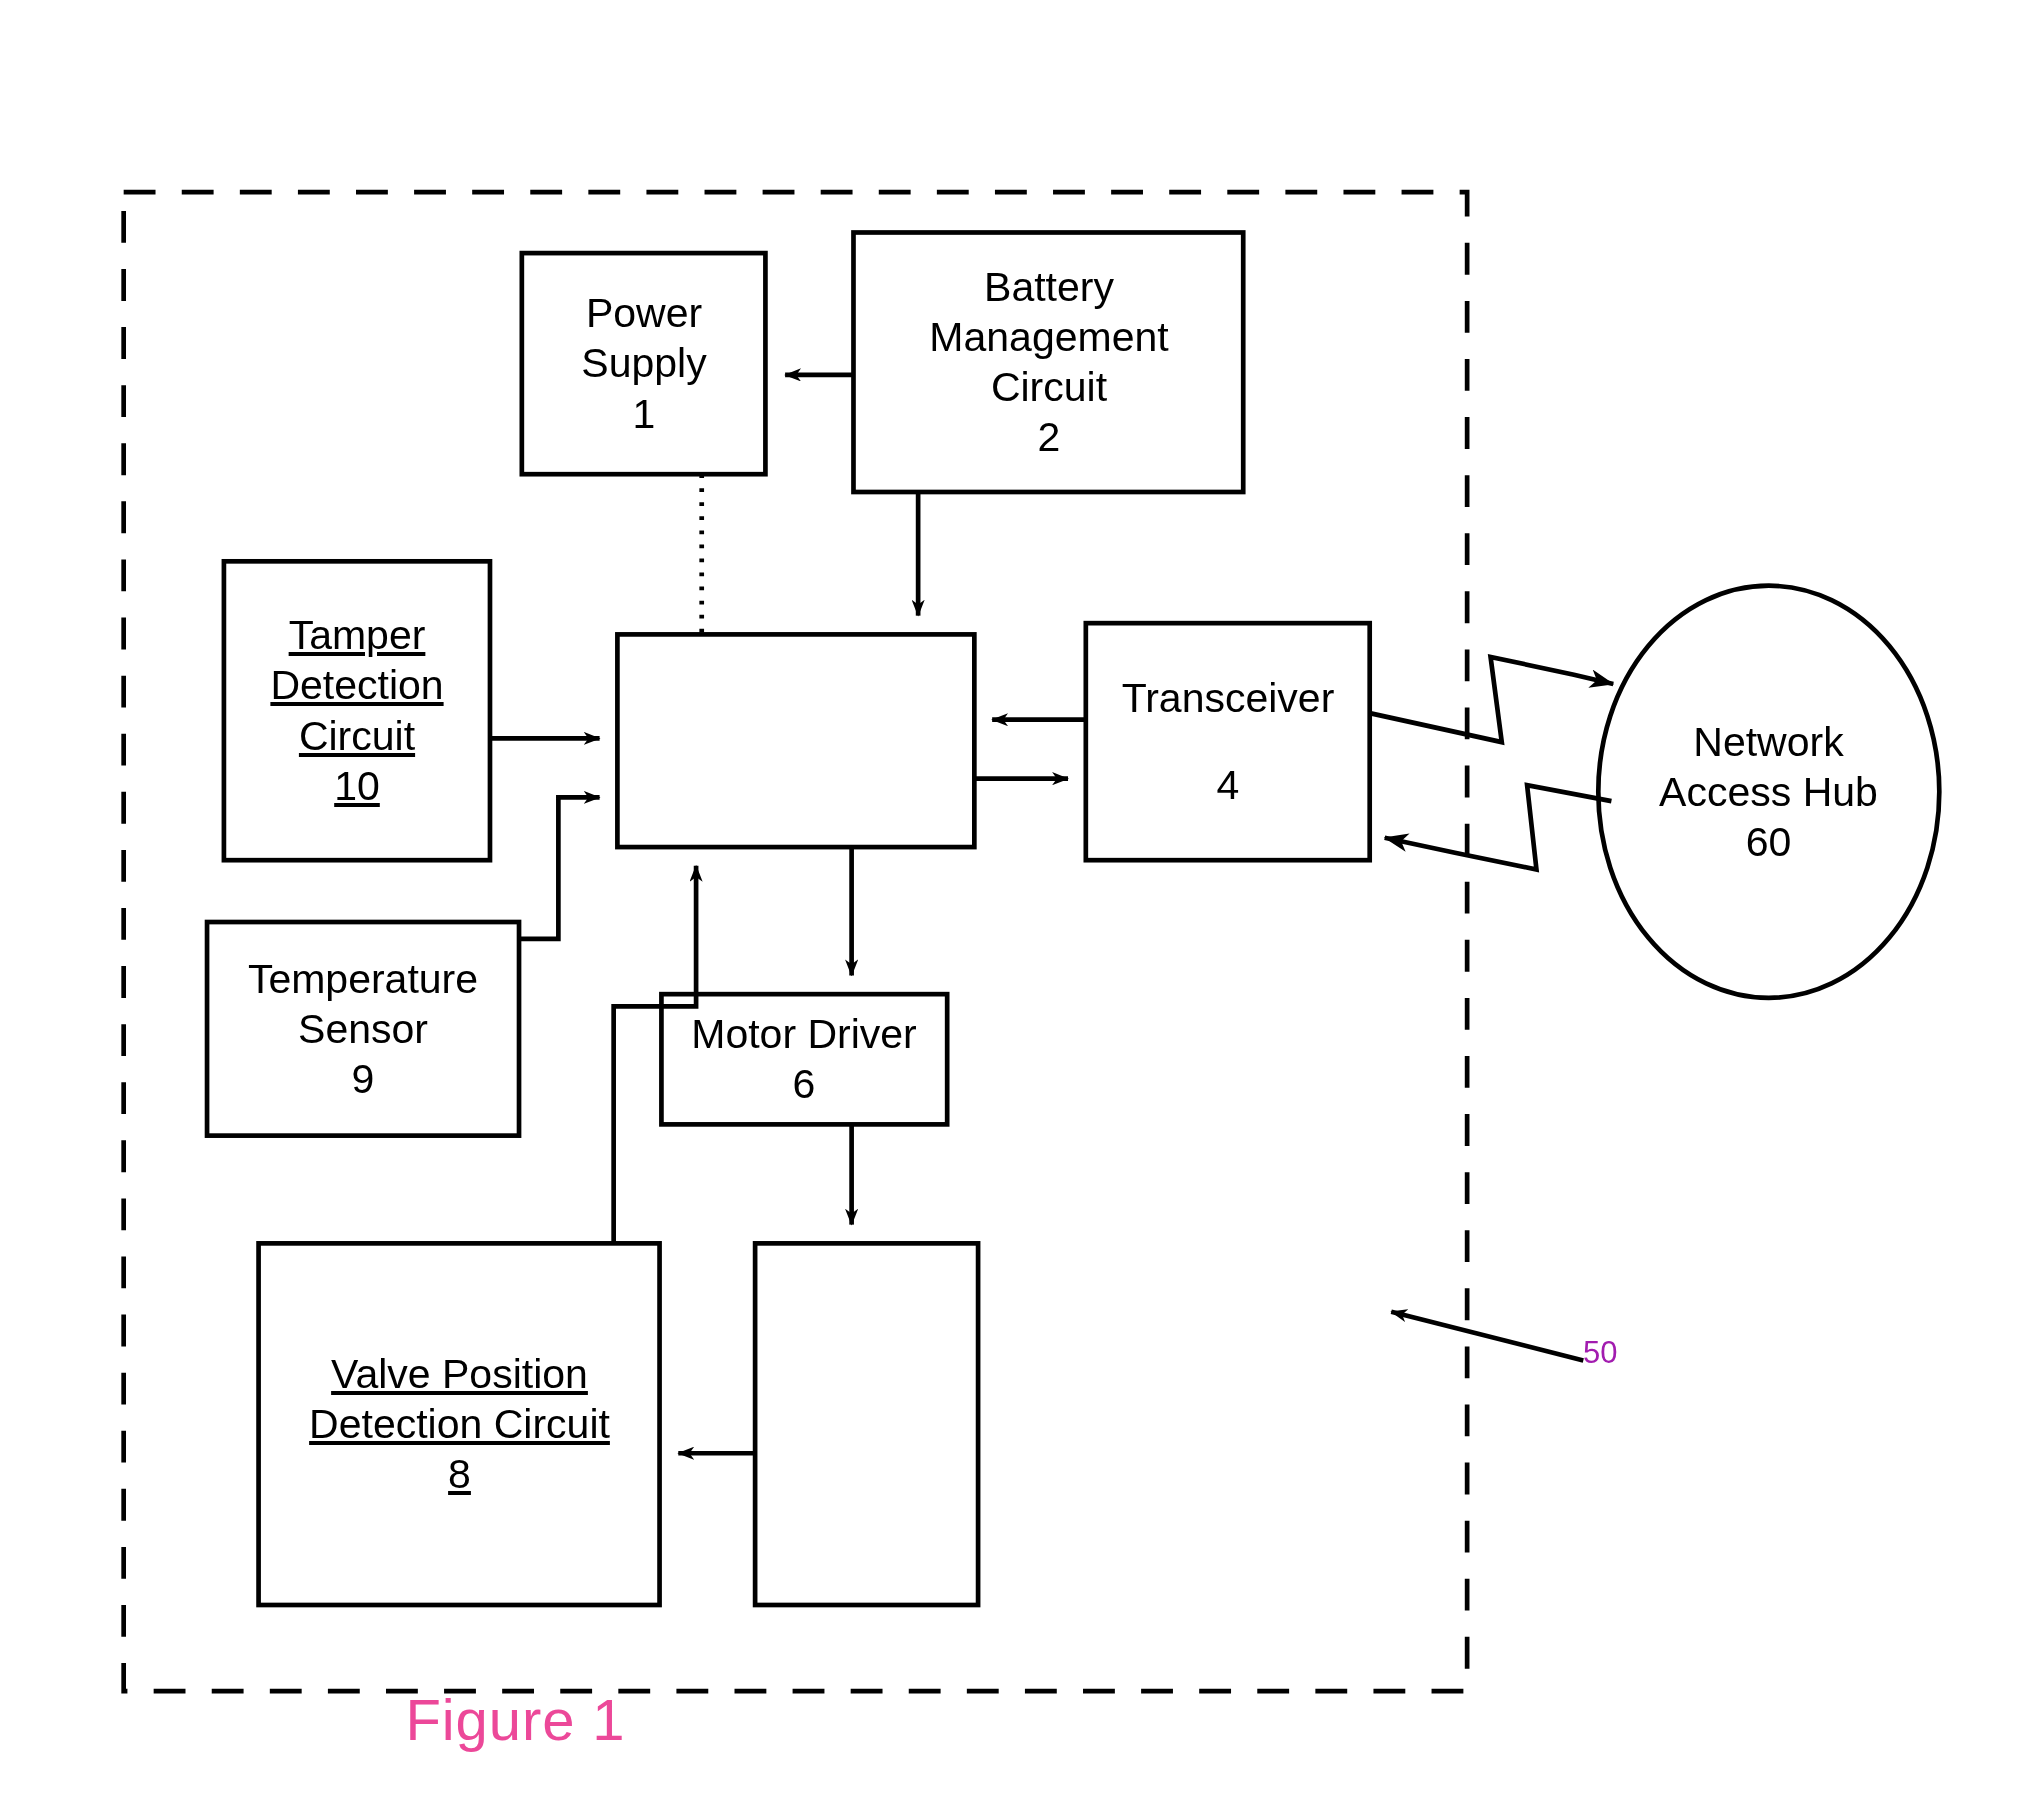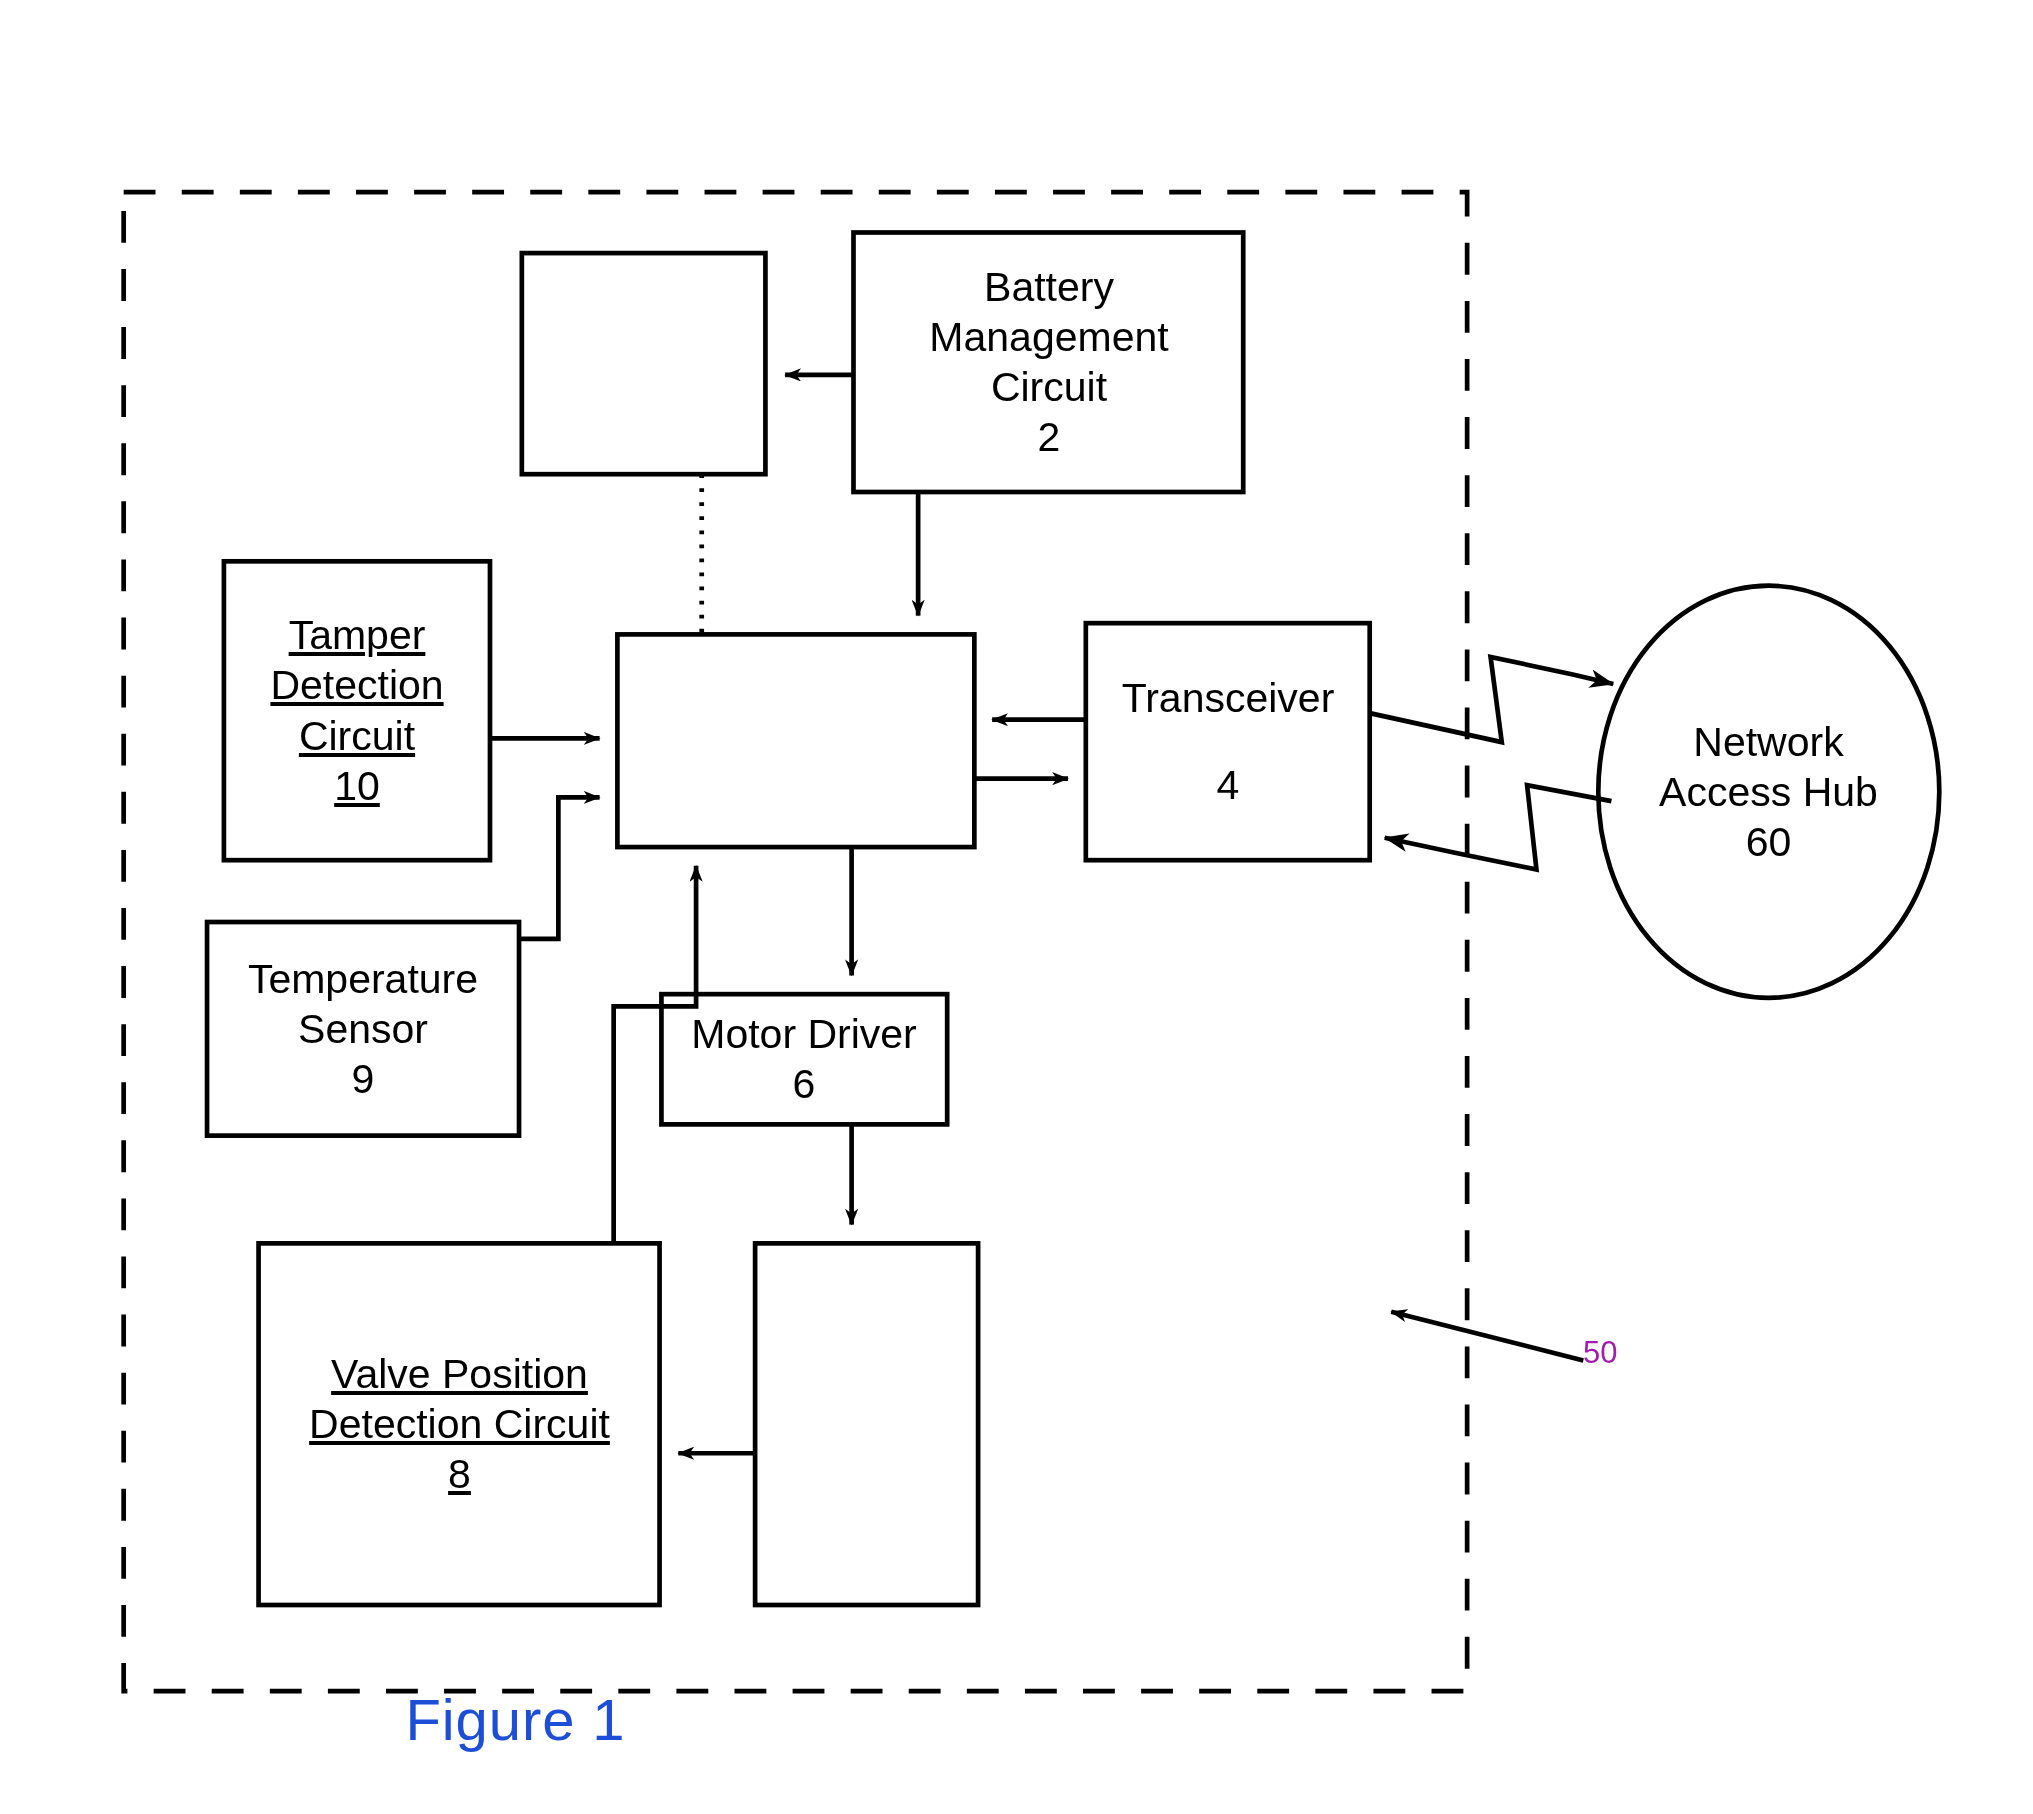--- a/index.html
+++ b/index.html
@@ -26,21 +26,21 @@
 
   #fig-caption{
     position:absolute;
     left:0;
     top:1686px;
     width:1031px;
     text-align:center;
     font-family:"Liberation Sans",sans-serif;
     font-size:58px;
     letter-spacing:0.9px;
-    color:#1d4ed8;
+    color:#ec4899;
   }
   #ref-50{
     position:absolute;
     left:1583px;
     top:1335px;
     font-family:"Liberation Sans",sans-serif;
     font-size:31px;
     color:#a21caf;
   }
 </style>
@@ -94,20 +94,25 @@
 
     <path d="M 909 1200 L 909 1307" fill="none" stroke="#000" stroke-width="5" marker-end="url(#ah)"></path>
 
     <line x1="806" y1="1551" x2="724" y2="1551" stroke="#000" stroke-width="5" marker-end="url(#ah)"></line>
 
     <path d="M 655 1327 L 655 1074 L 743 1074 L 743 924" fill="none" stroke="#000" stroke-width="5" marker-end="url(#ah)"></path>
 
     <line x1="1690" y1="1452" x2="1485" y2="1400" stroke="#000" stroke-width="5" marker-end="url(#ah)"></line>
   </svg>
 
+  <div class="nodelabel" style="left:522px;top:253px;width:244px;height:221px;">
+    <span>Power</span>
+    <span>Supply</span>
+    <span class="fignum">1</span>
+  </div>
 
   <div class="nodelabel" style="left:854px;top:232px;width:390px;height:260px;">
     <span>Battery</span>
     <span>Management</span>
     <span>Circuit</span>
     <span class="fignum">2</span>
   </div>
 
 
   <div class="nodelabel" style="left:1086px;top:623px;width:284px;height:237px;gap:36px;">

